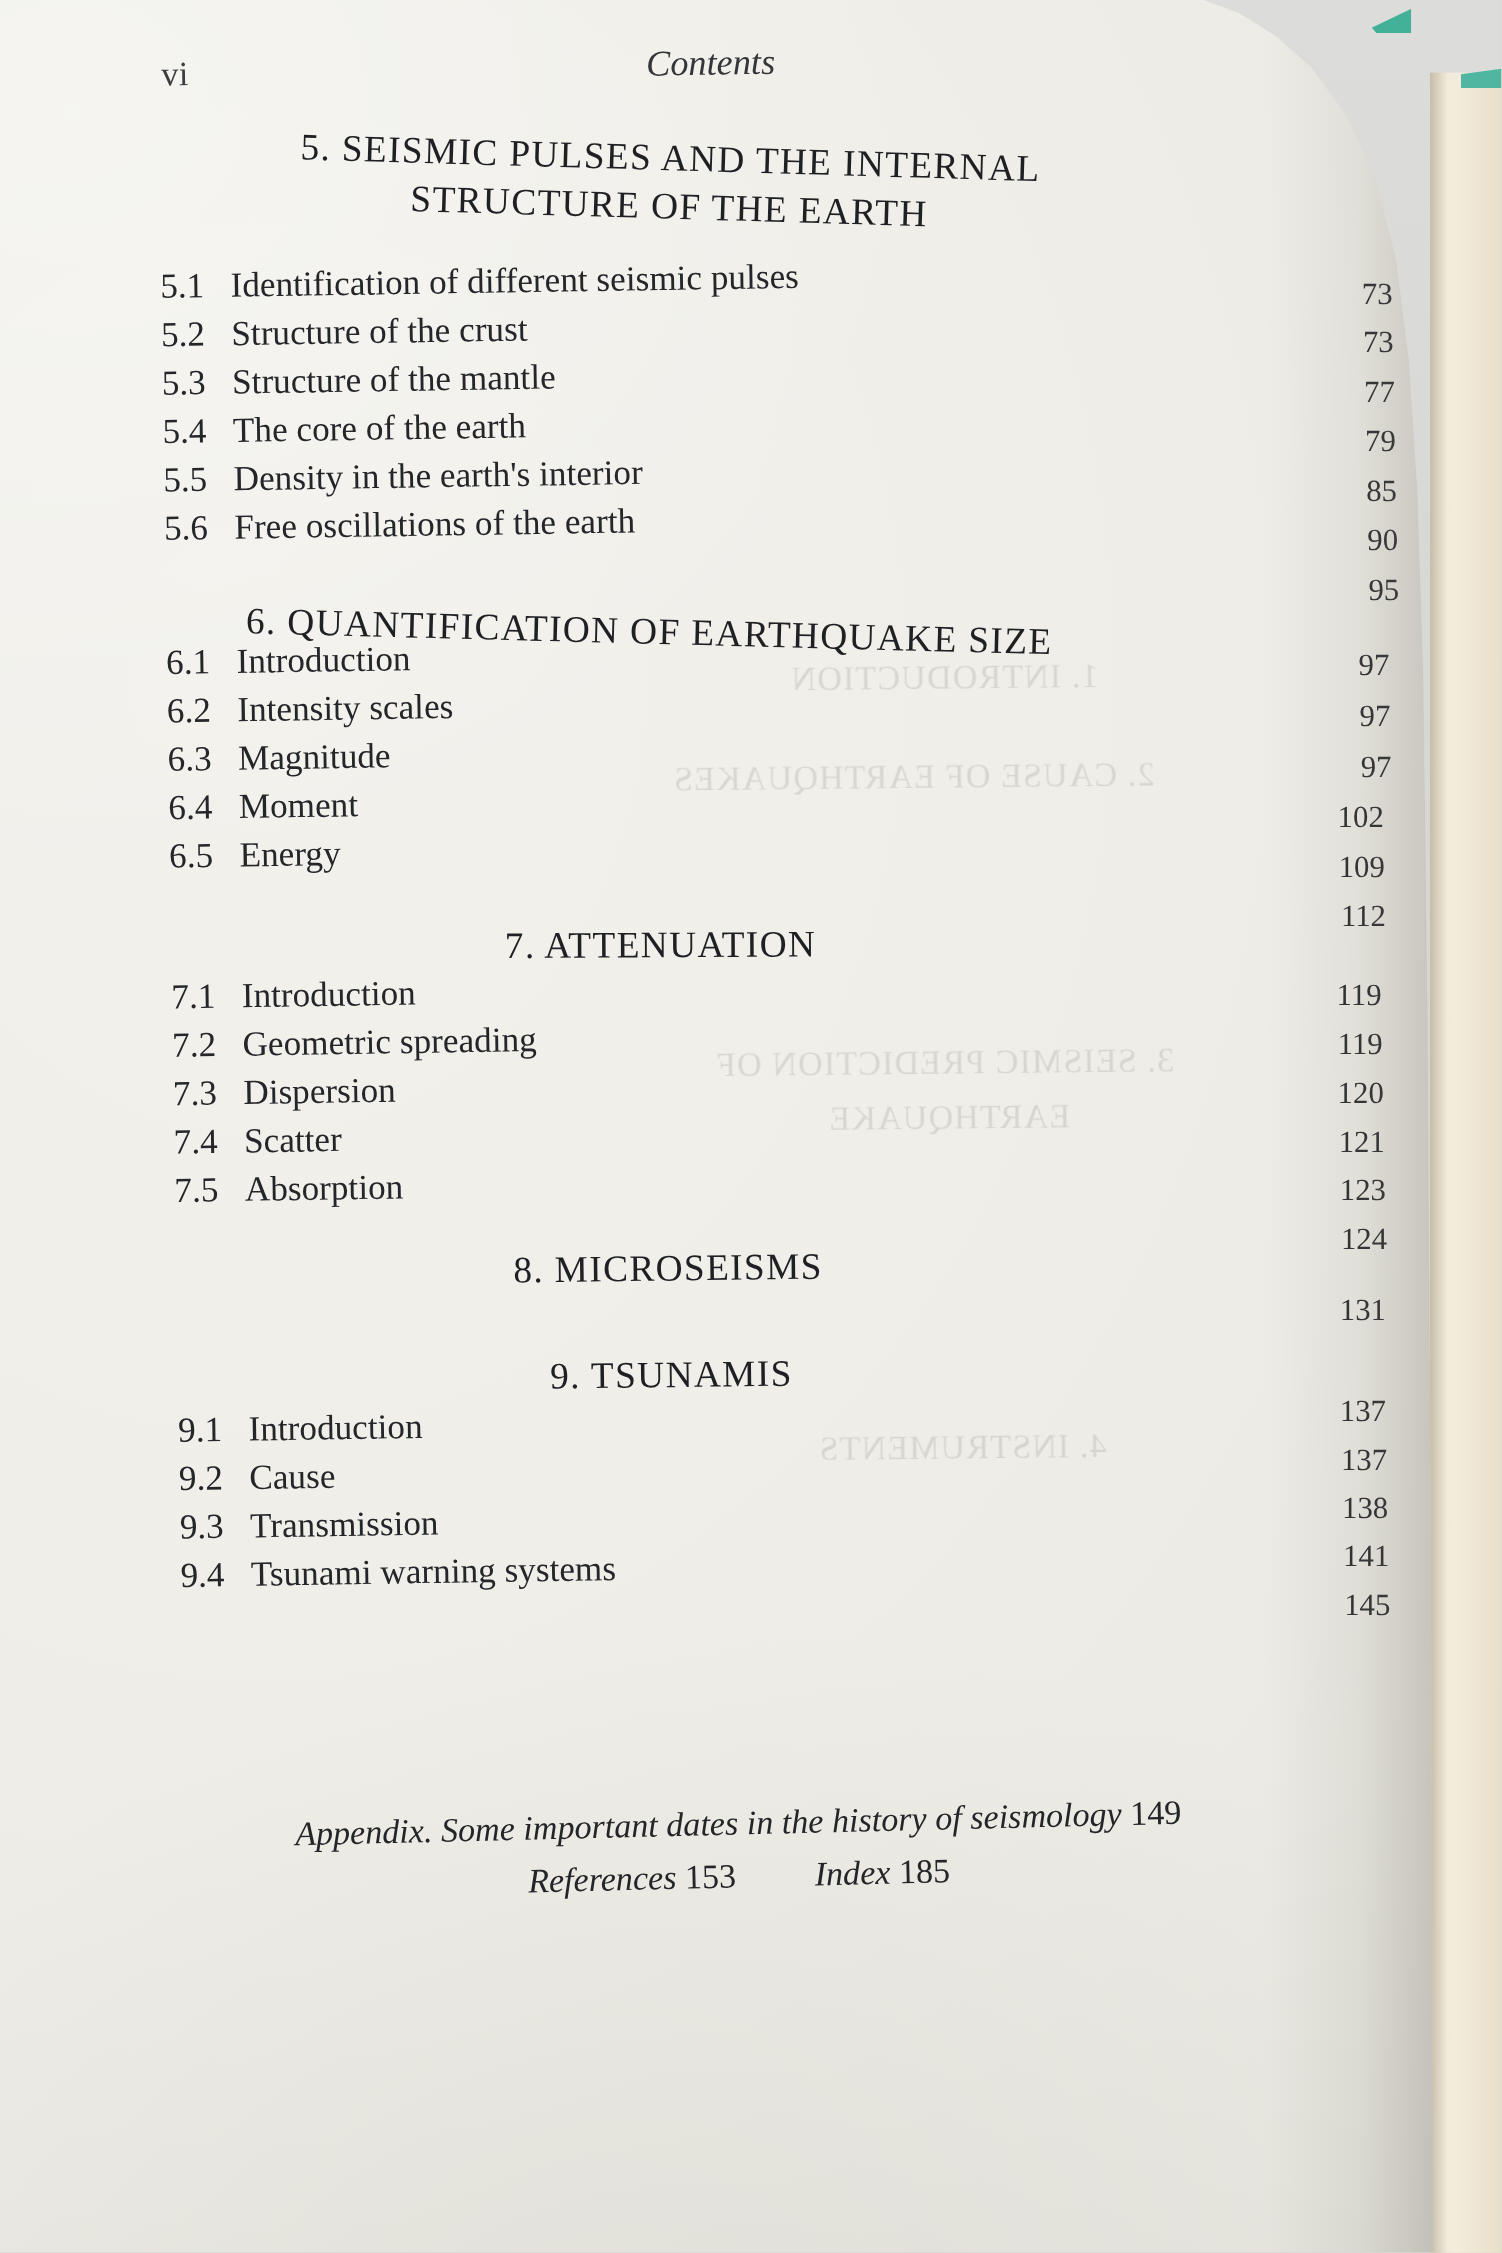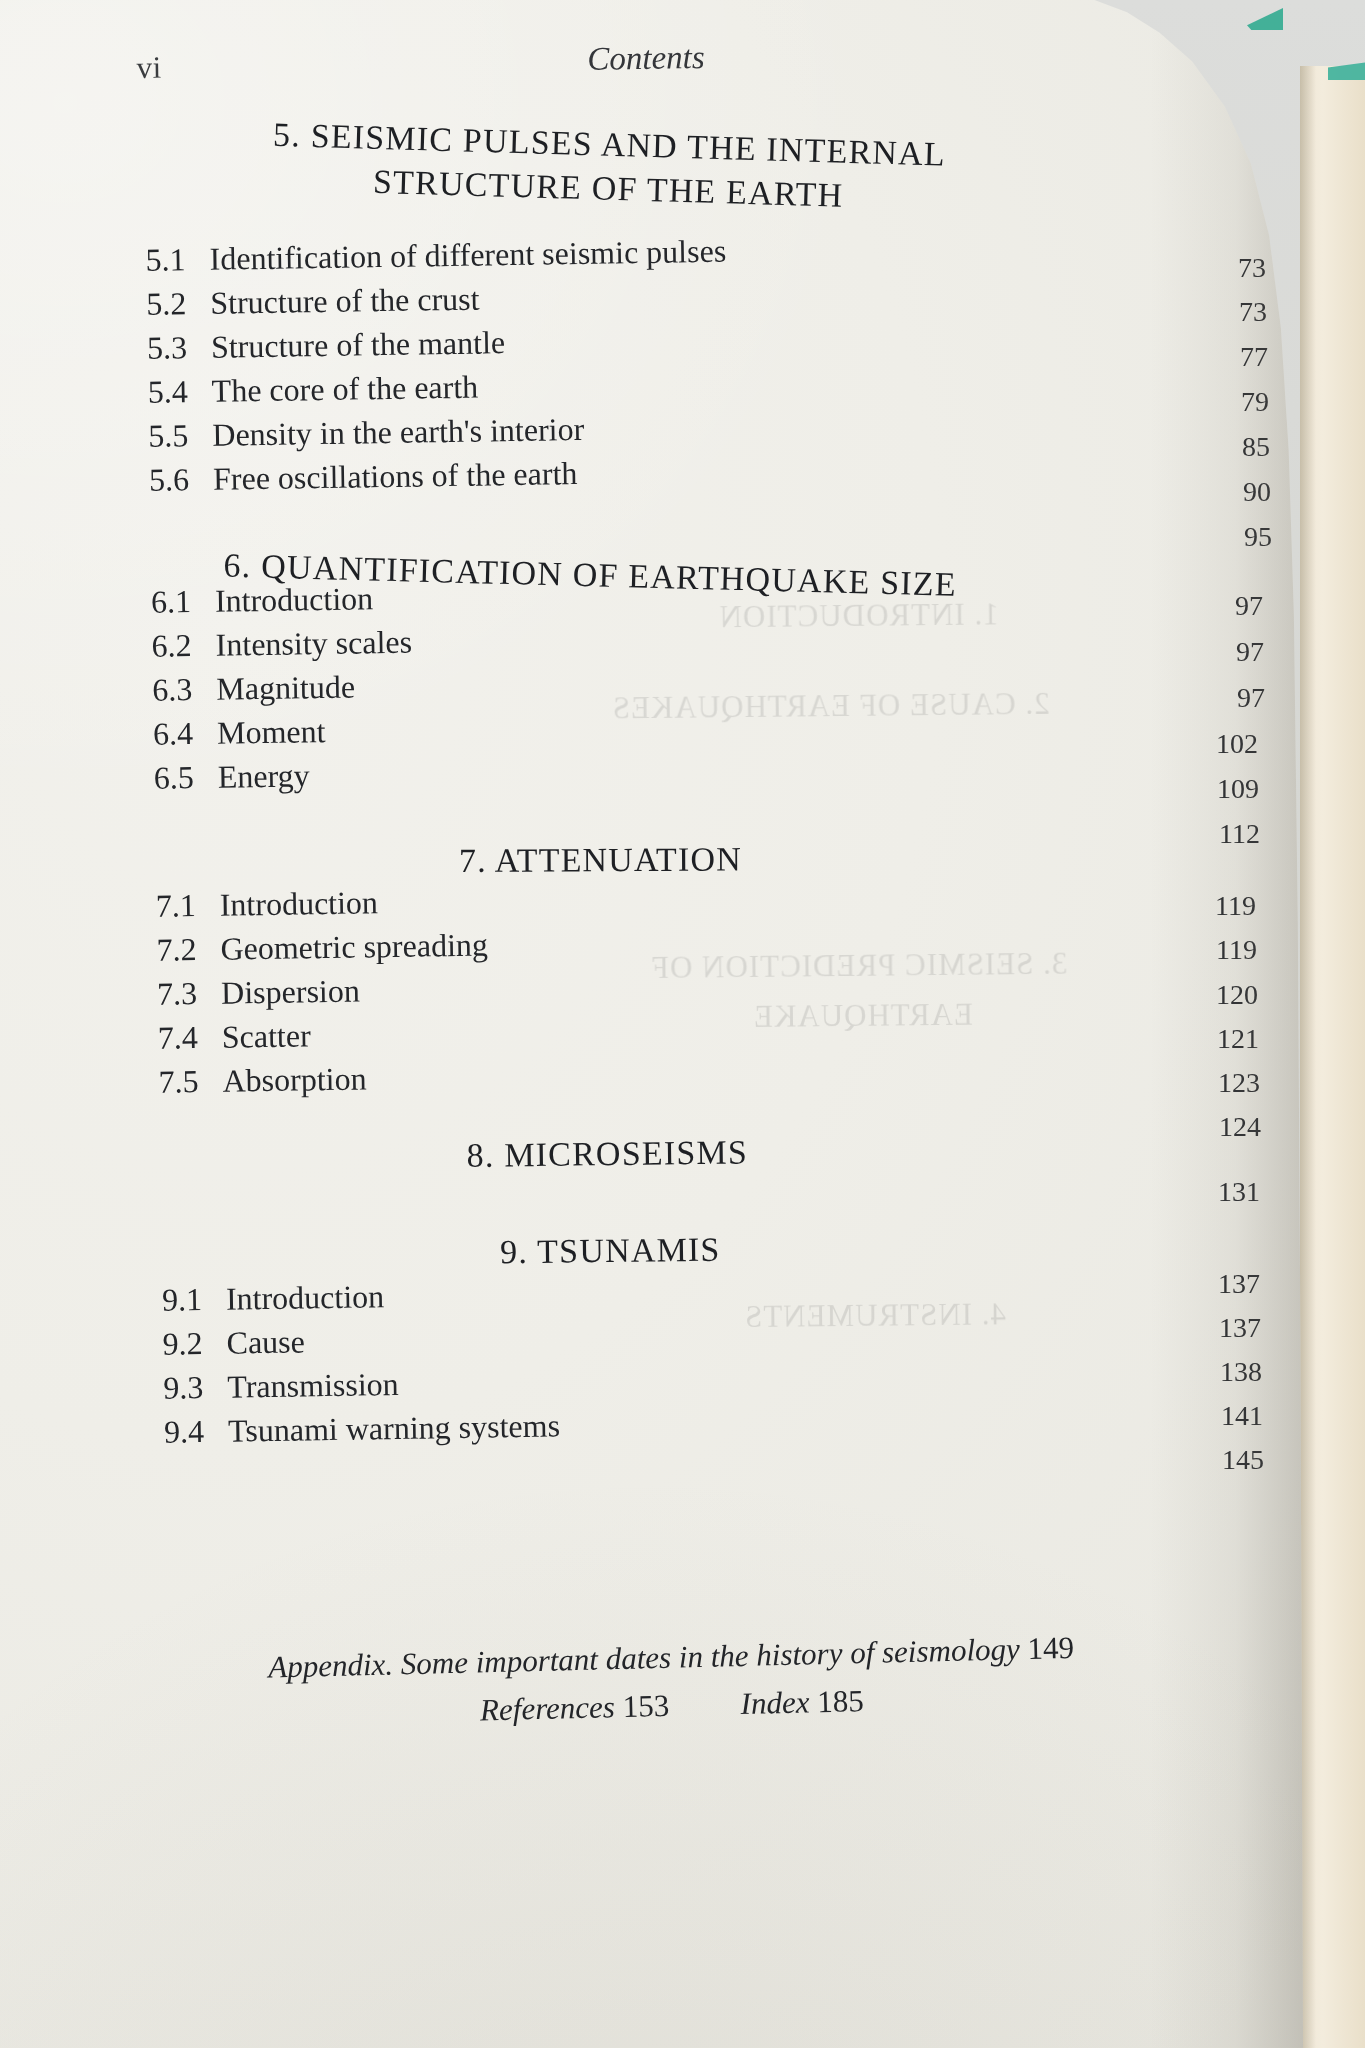--- a/index.html
+++ b/index.html
@@ -105,21 +105,21 @@
     position: absolute;
     left: 0; top: 0; width: 1303px; height: 2048px;
     color: #24262a;
     transform: rotate(-0.9deg);
     transform-origin: 20% 20%;
   }
 
   
   .folio {
     position: absolute;
-    left: 142px; top: 48px;
+    left: 152px; top: 48px;
     font-size: 31px;
     letter-spacing: .5px;
     color: #3a3c3f;
   }
   .running-head {
     position: absolute;
     left: 0; top: 46px; width: 1303px;
     text-align: center;
     font-style: italic;
     font-size: 33px;

